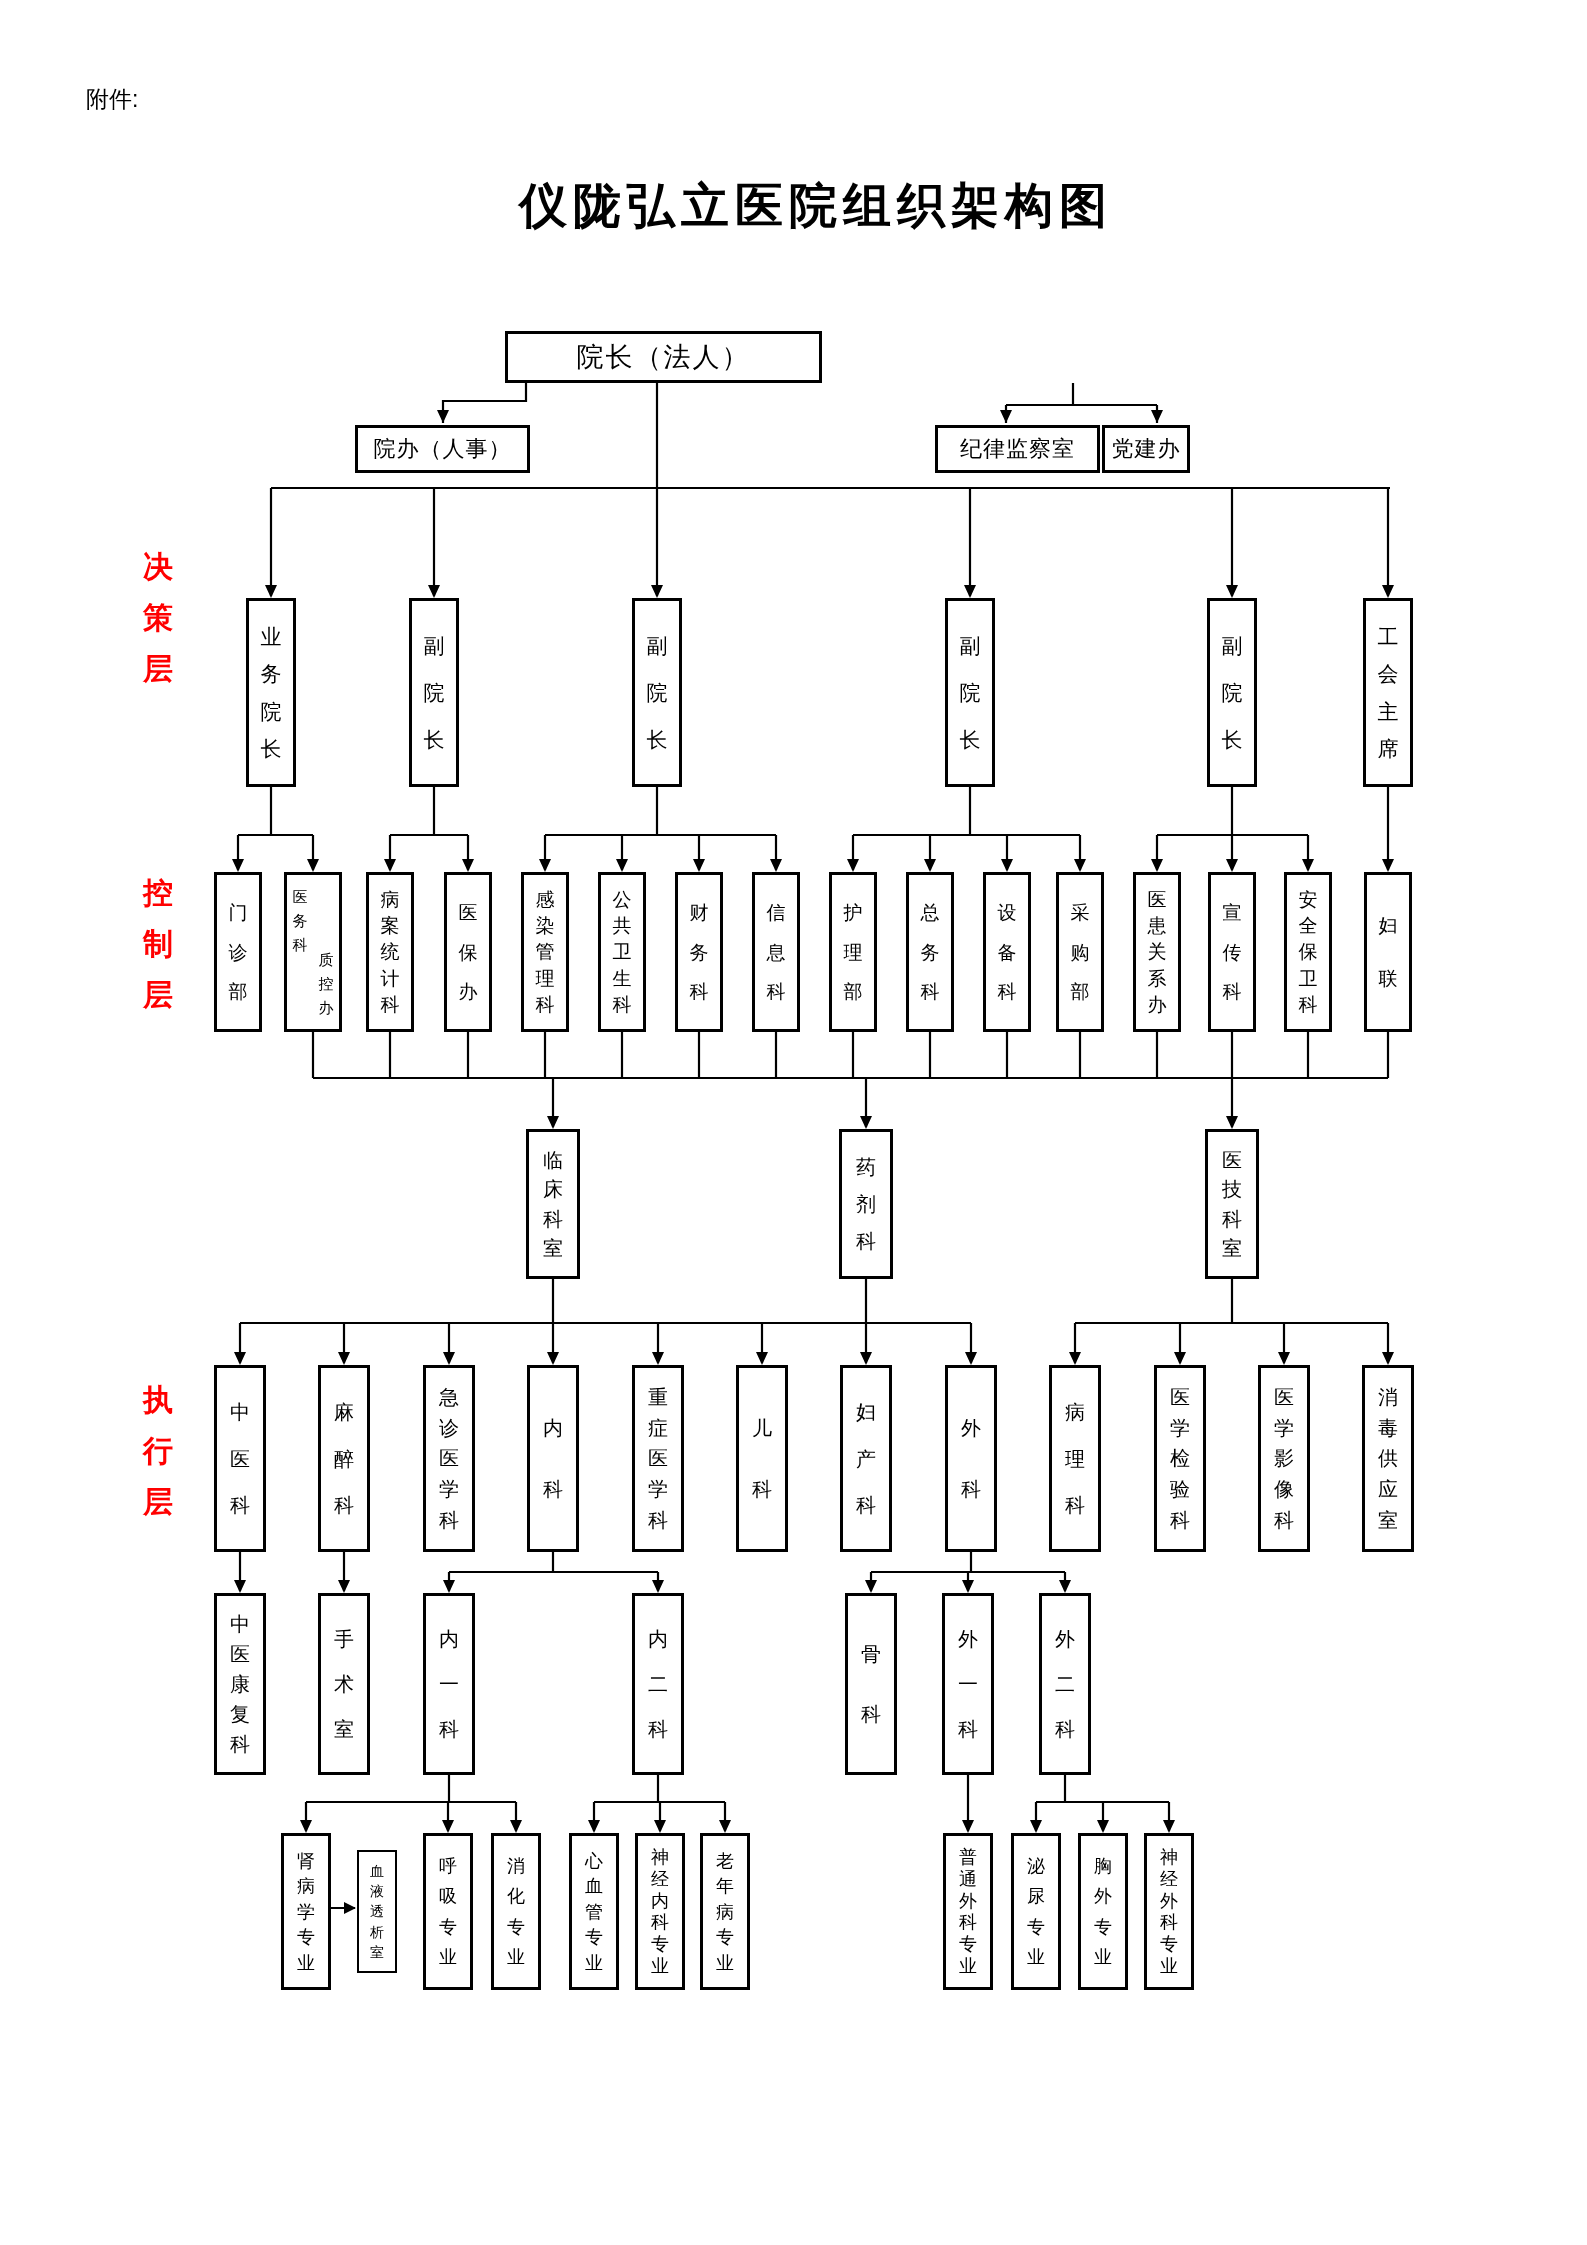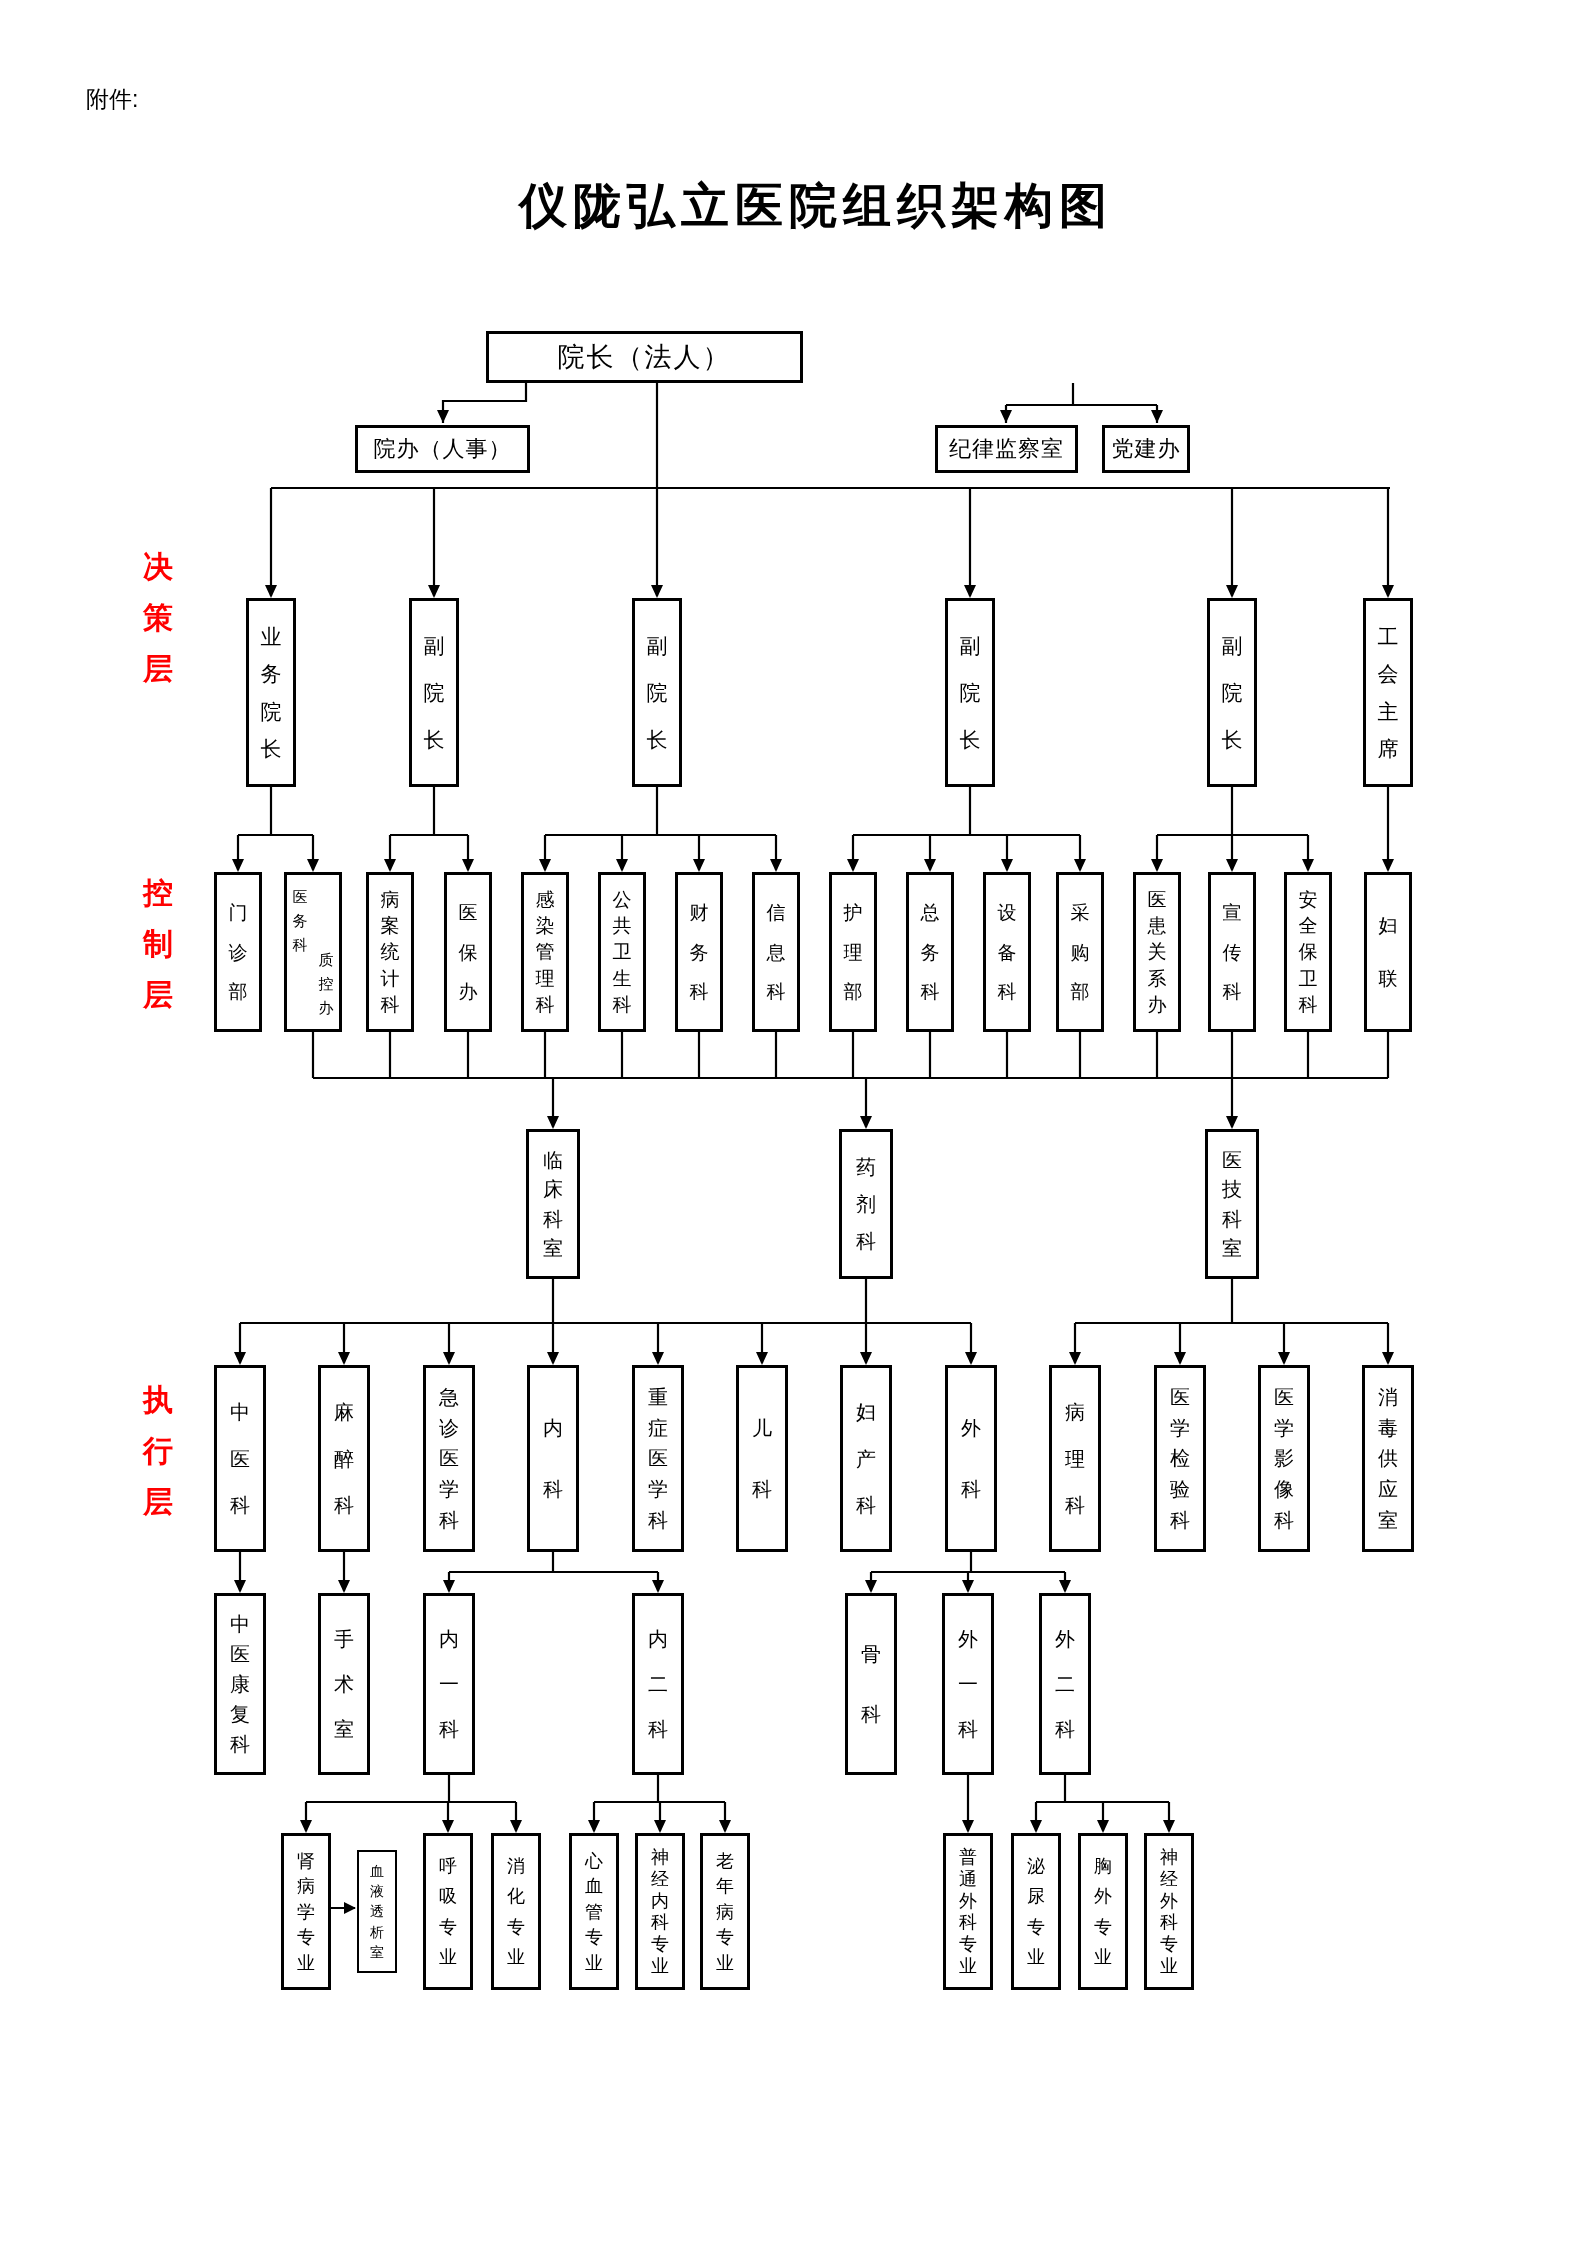--- a/index.html
+++ b/index.html
@@ -135,28 +135,28 @@
       <span>控</span>
       <span>制</span>
       <span>层</span>
     </div>
   <div class="layer-label vchars vstack" style="top:1385px">
       <span>执</span>
       <span>行</span>
       <span>层</span>
     </div>
 
-  <div class="node hnode fz-a" style="left:486px;top:331px;width:317px;height:52px">
+  <div class="node hnode fz-a" style="left:505px;top:331px;width:317px;height:52px">
       <span>院长（法人）</span>
     </div>
 
   <div class="node hnode fz-b" style="left:355px;top:425px;width:175px;height:48px">
       <span>院办（人事）</span>
     </div>
-  <div class="node hnode fz-b" style="left:935px;top:425px;width:143px;height:48px">
+  <div class="node hnode fz-b" style="left:935px;top:425px;width:165px;height:48px">
       <span>纪律监察室</span>
     </div>
   <div class="node hnode fz-b" style="left:1102px;top:425px;width:88px;height:48px">
       <span>党建办</span>
     </div>
 
   <div class="node fz-d" style="left:246px;top:598px;width:50px;height:189px">
       <div class="vchars vtext">
         <span>业</span>
         <span>务</span>

